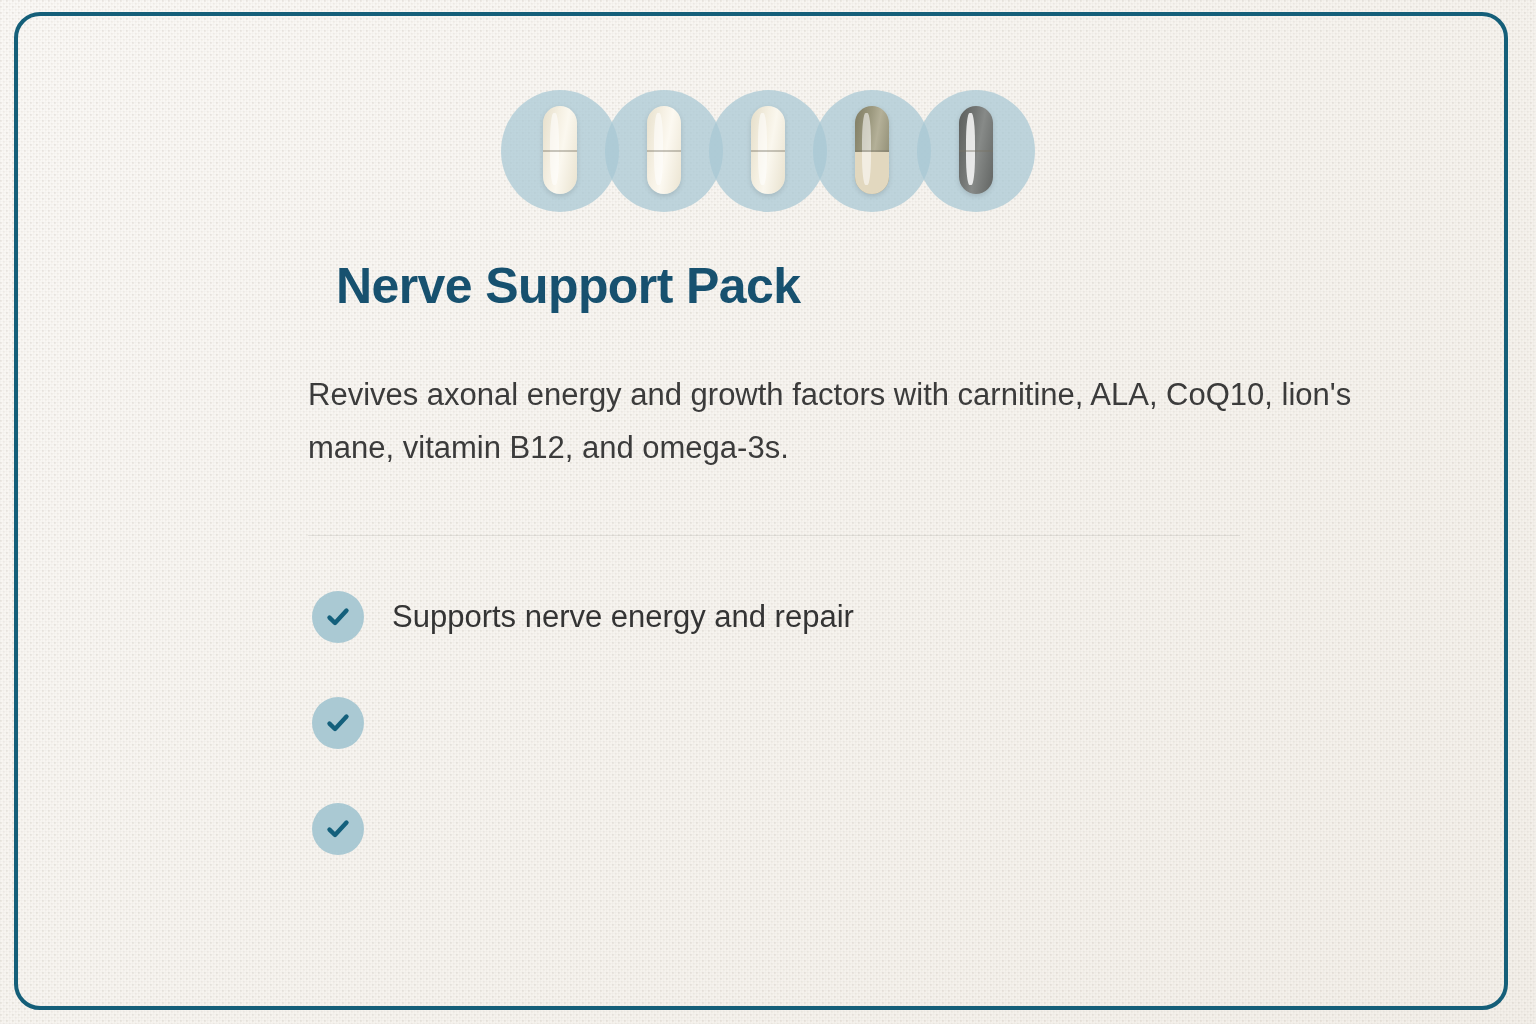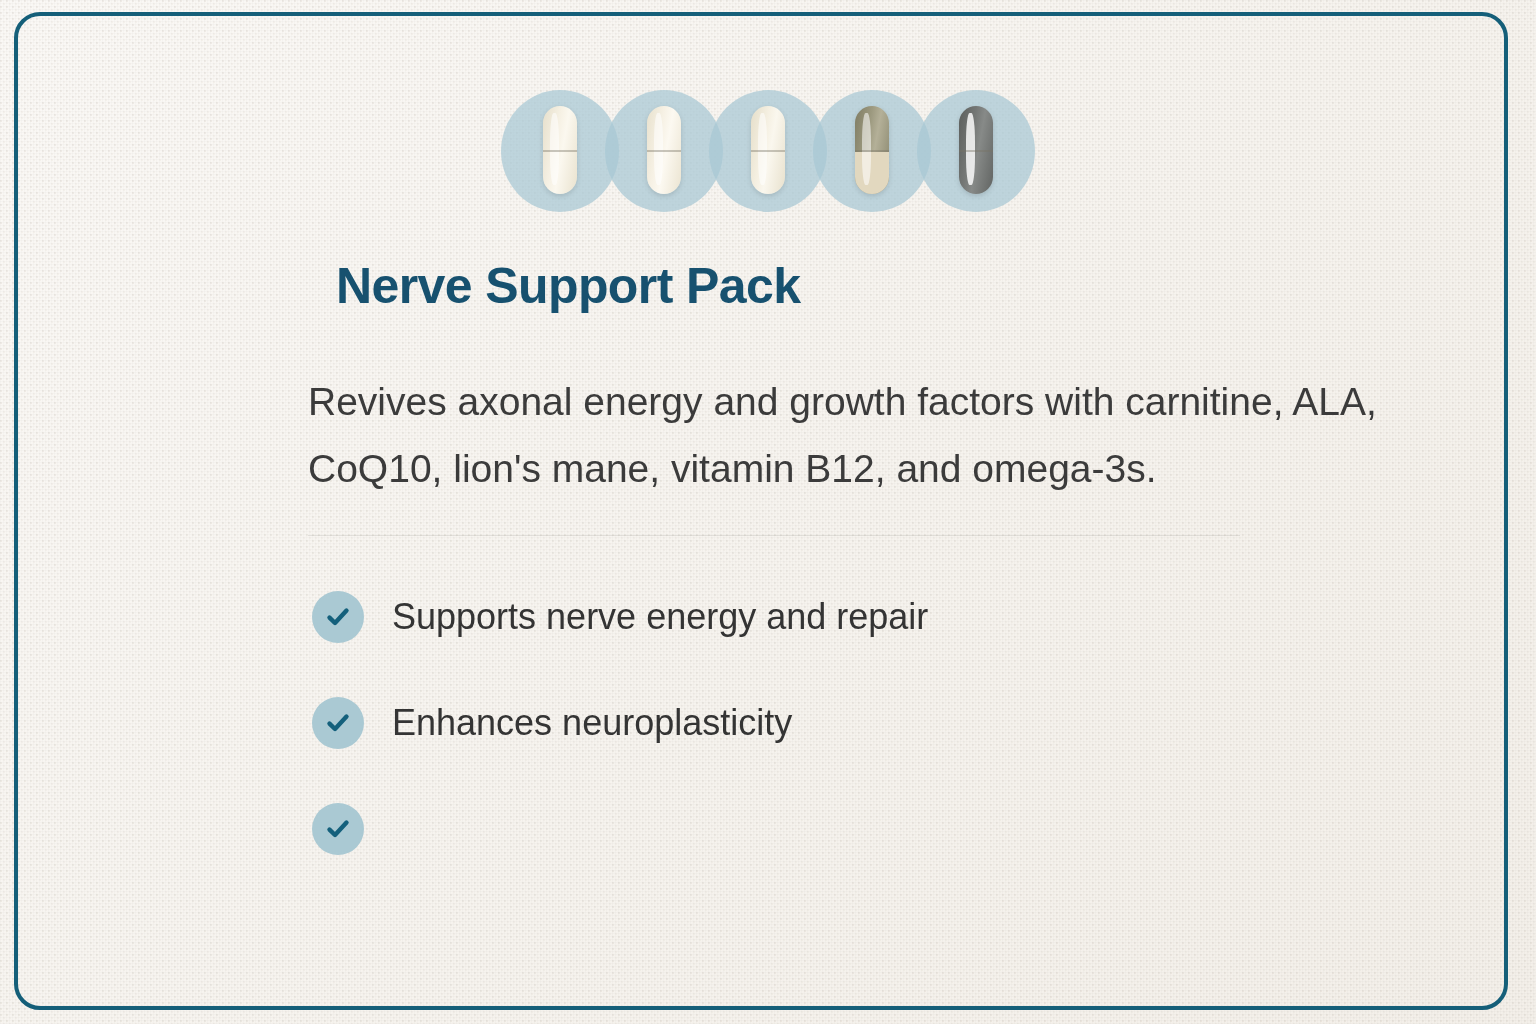--- a/index.html
+++ b/index.html
@@ -122,21 +122,21 @@
     font-weight: bold;
     letter-spacing: -0.6px;
     color: #17516f;
     line-height: 1.15;
   }
   #description {
     position: absolute;
     left: 308px;
     top: 368px;
     width: 1080px;
-    font-size: 39px;
+    font-size: 31px;
     line-height: 1.72;
     color: #3b3b3b;
   }
   #divider {
     position: absolute;
     left: 308px;
     top: 535px;
     width: 932px;
     height: 1px;
     background: rgba(120,120,115,0.16);
@@ -161,21 +161,21 @@
     height: 52px;
     border-radius: 50%;
     background: #aac9d3;
     display: flex;
     align-items: center;
     justify-content: center;
     margin-right: 28px;
   }
   .check-circle svg { display: block; }
   .benefit-label {
-    font-size: 36px;
+    font-size: 31px;
     color: #343434;
     line-height: 1.2;
   }
 </style>
 </head>
 <body>
 
 <div id="page">
 
   <div id="texture"></div>
@@ -243,21 +243,20 @@
       </span>
       <span class="benefit-label">Supports nerve energy and repair</span>
     </div>
 
     <div class="benefit">
       <span class="check-circle">
         <svg width="30" height="30" viewBox="0 0 30 30" aria-hidden="true">
           <path d="M6.5 15.6 L12 21 L23.5 8.6" fill="none" stroke="#14607c" stroke-width="4.4" stroke-linecap="round" stroke-linejoin="round"></path>
         </svg>
       </span>
-      <span class="benefit-label">Enhances neuroplasticity</span>
     </div>
 
     <div class="benefit">
       <span class="check-circle">
         <svg width="30" height="30" viewBox="0 0 30 30" aria-hidden="true">
           <path d="M6.5 15.6 L12 21 L23.5 8.6" fill="none" stroke="#14607c" stroke-width="4.4" stroke-linecap="round" stroke-linejoin="round"></path>
         </svg>
       </span>
     </div>
 

